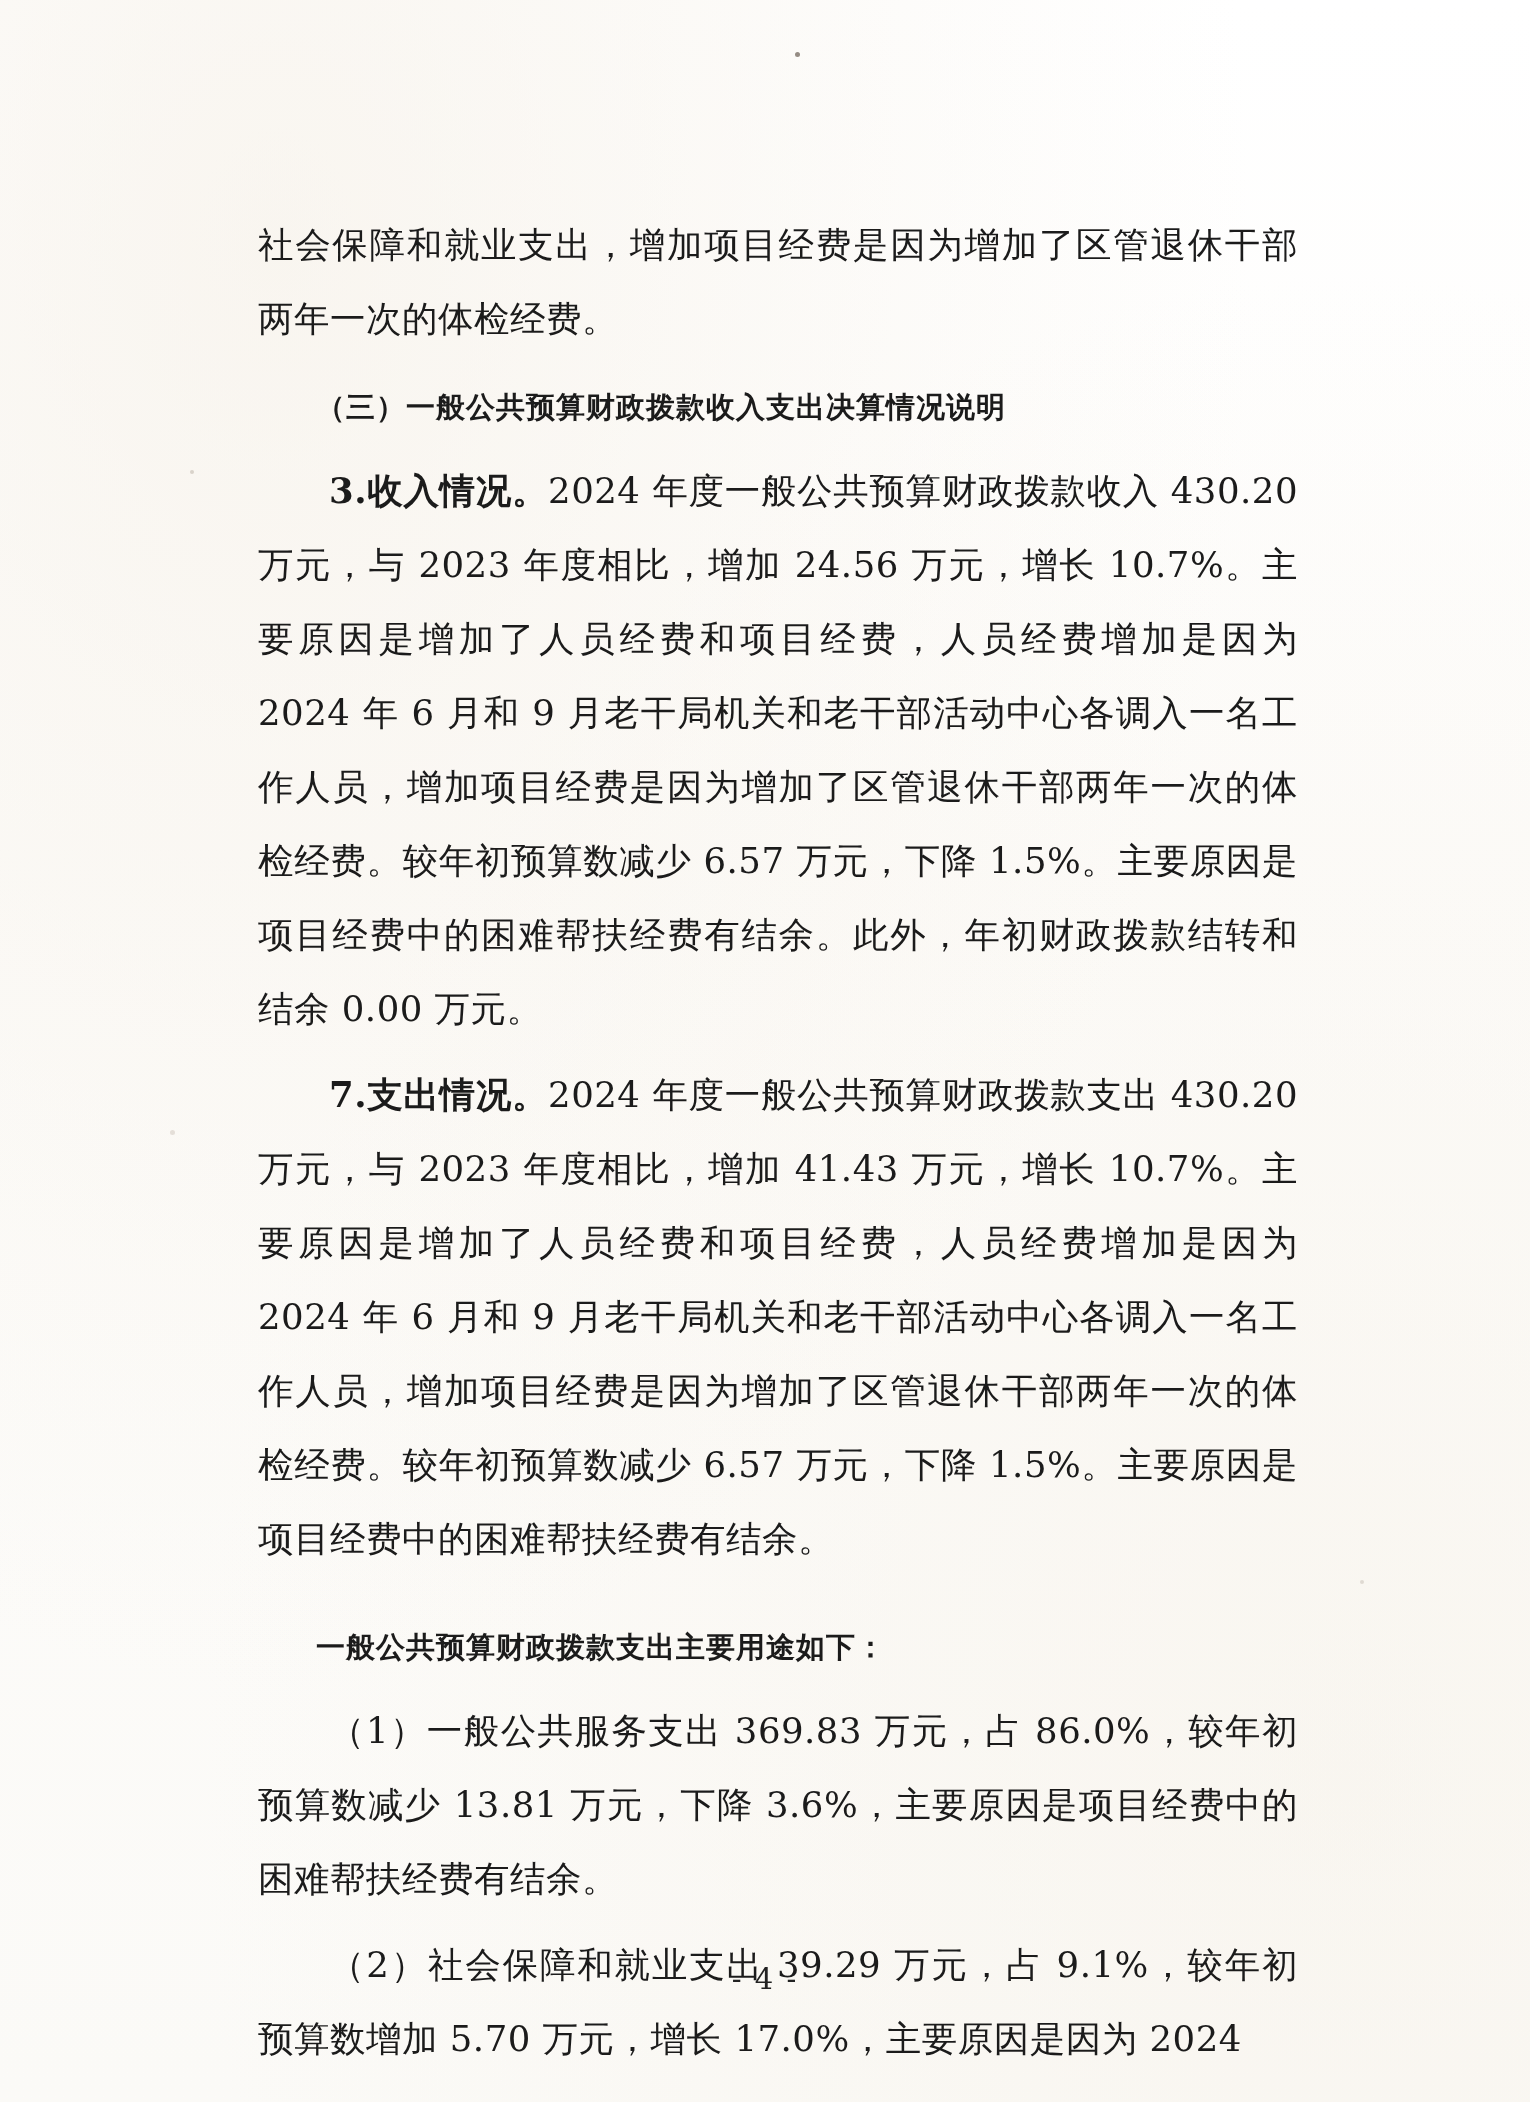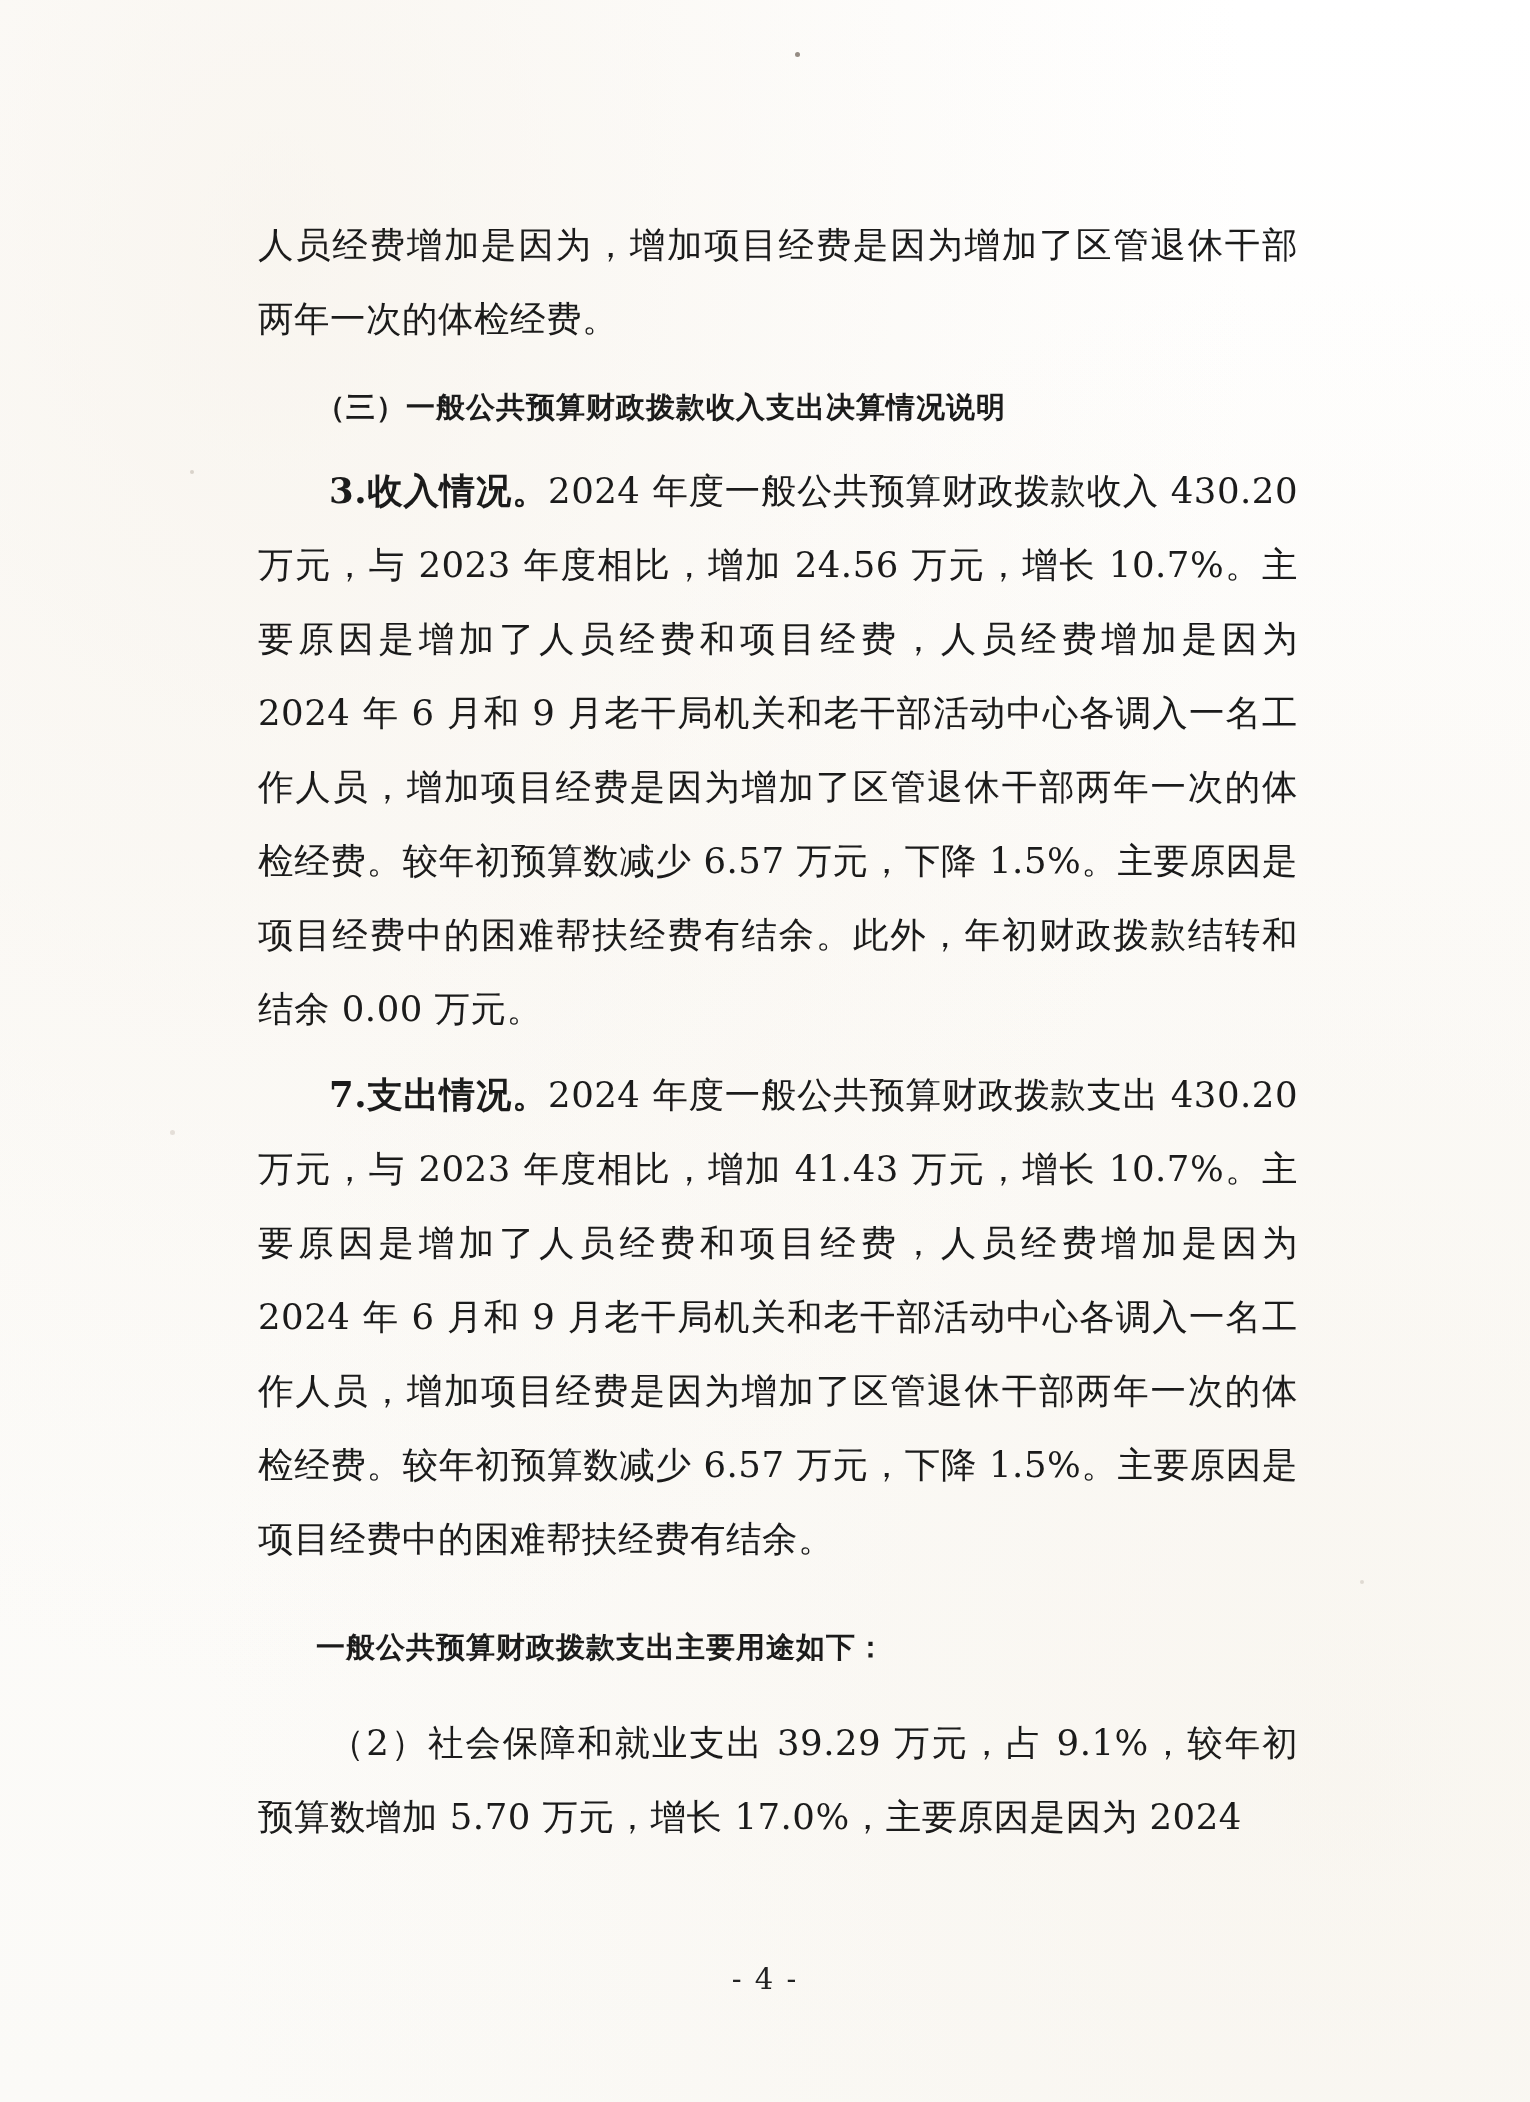--- a/index.html
+++ b/index.html
@@ -92,38 +92,39 @@
 
 <div class="page">
   <div class="paper-tint"></div>
   <div class="top-dot"></div>
   <div class="speck" style="left:190px; top:470px; width:4px; height:4px;"></div>
   <div class="speck" style="left:170px; top:1130px; width:5px; height:5px; opacity:.35;"></div>
   <div class="speck" style="left:1360px; top:1580px; width:4px; height:4px; opacity:.4;"></div>
 
   <div class="content">
 
-    <p class="body-line-block para">人员经费增加是因为，增加项目经费是因为增加了区管退休干部两年一次的体检经费。</p>
+    <p class="body-line-block para">社会保障和就业支出，增加项目经费是因为增加了区管退休干部两年一次的体检经费。</p>
 
     <p class="heading">（三）一般公共预算财政拨款收入支出决算情况说明</p>
 
     <p class="body-line-block para indent">
       <span class="bold">3.收入情况。</span><span>2024 年度一般公共预算财政拨款收入 430.20 万元，与 2023 年度相比，增加 24.56 万元，增长 10.7%。主要原因是增加了人员经费和项目经费，人员经费增加是因为 2024 年 6 月和 9 月老干局机关和老干部活动中心各调入一名工作人员，增加项目经费是因为增加了区管退休干部两年一次的体检经费。较年初预算数减少 6.57 万元，下降 1.5%。主要原因是项目经费中的困难帮扶经费有结余。此外，年初财政拨款结转和结余 0.00 万元。</span>
     </p>
 
     <div class="spacer-sm"></div>
 
     <p class="body-line-block para indent">
       <span class="bold">7.支出情况。</span><span>2024 年度一般公共预算财政拨款支出 430.20 万元，与 2023 年度相比，增加 41.43 万元，增长 10.7%。主要原因是增加了人员经费和项目经费，人员经费增加是因为 2024 年 6 月和 9 月老干局机关和老干部活动中心各调入一名工作人员，增加项目经费是因为增加了区管退休干部两年一次的体检经费。较年初预算数减少 6.57 万元，下降 1.5%。主要原因是项目经费中的困难帮扶经费有结余。</span>
     </p>
 
     <div class="spacer-md"></div>
 
     <p class="heading">一般公共预算财政拨款支出主要用途如下：</p>
 
+    <p class="body-line-block para indent">（1）一般公共服务支出 369.83 万元，占 86.0%，较年初预算数减少 13.81 万元，下降 3.6%，主要原因是项目经费中的困难帮扶经费有结余。</p>
 
     <div class="spacer-sm"></div>
 
     <p class="body-line-block para indent">（2）社会保障和就业支出 39.29 万元，占 9.1%，较年初预算数增加 5.70 万元，增长 17.0%，主要原因是因为 2024</p>
 
   </div>
 
   <div class="footer">- 4 -</div>
 </div>
 

